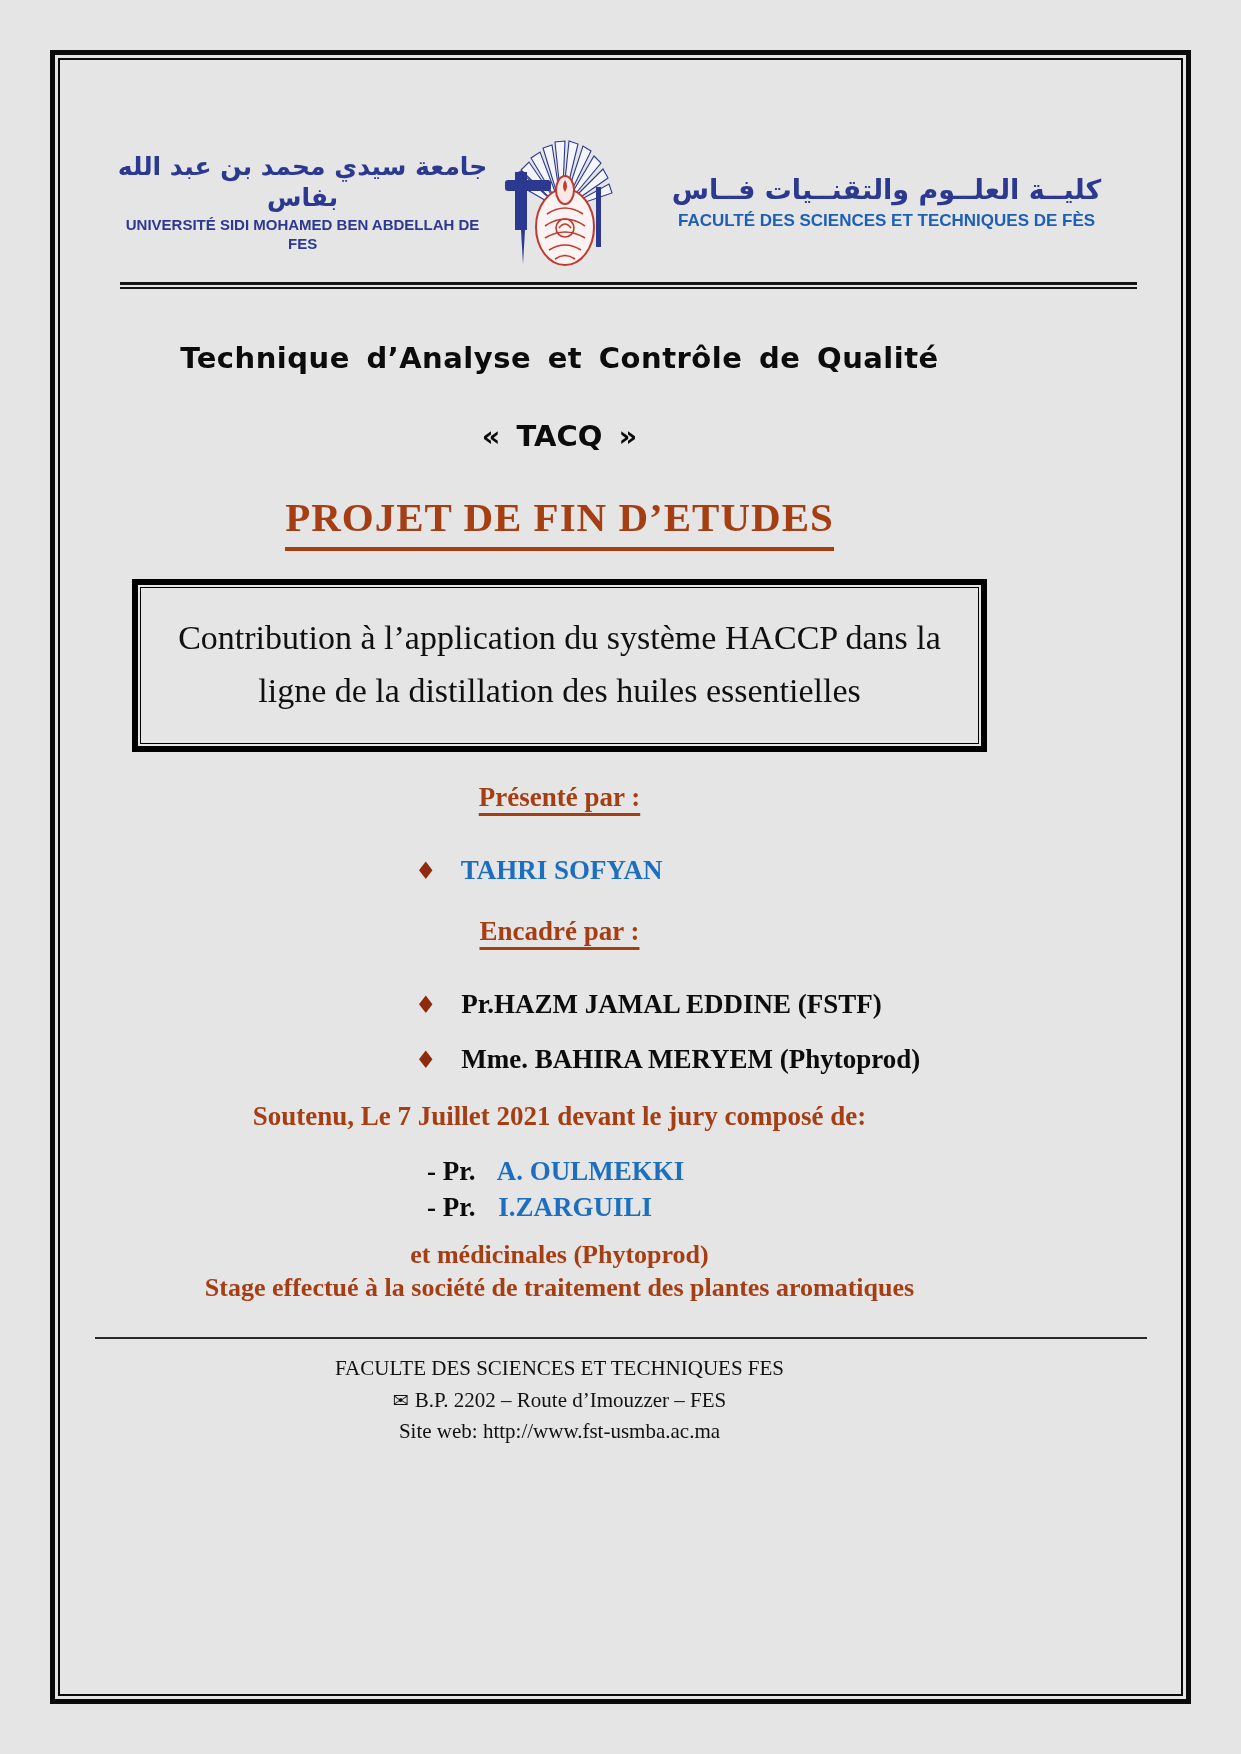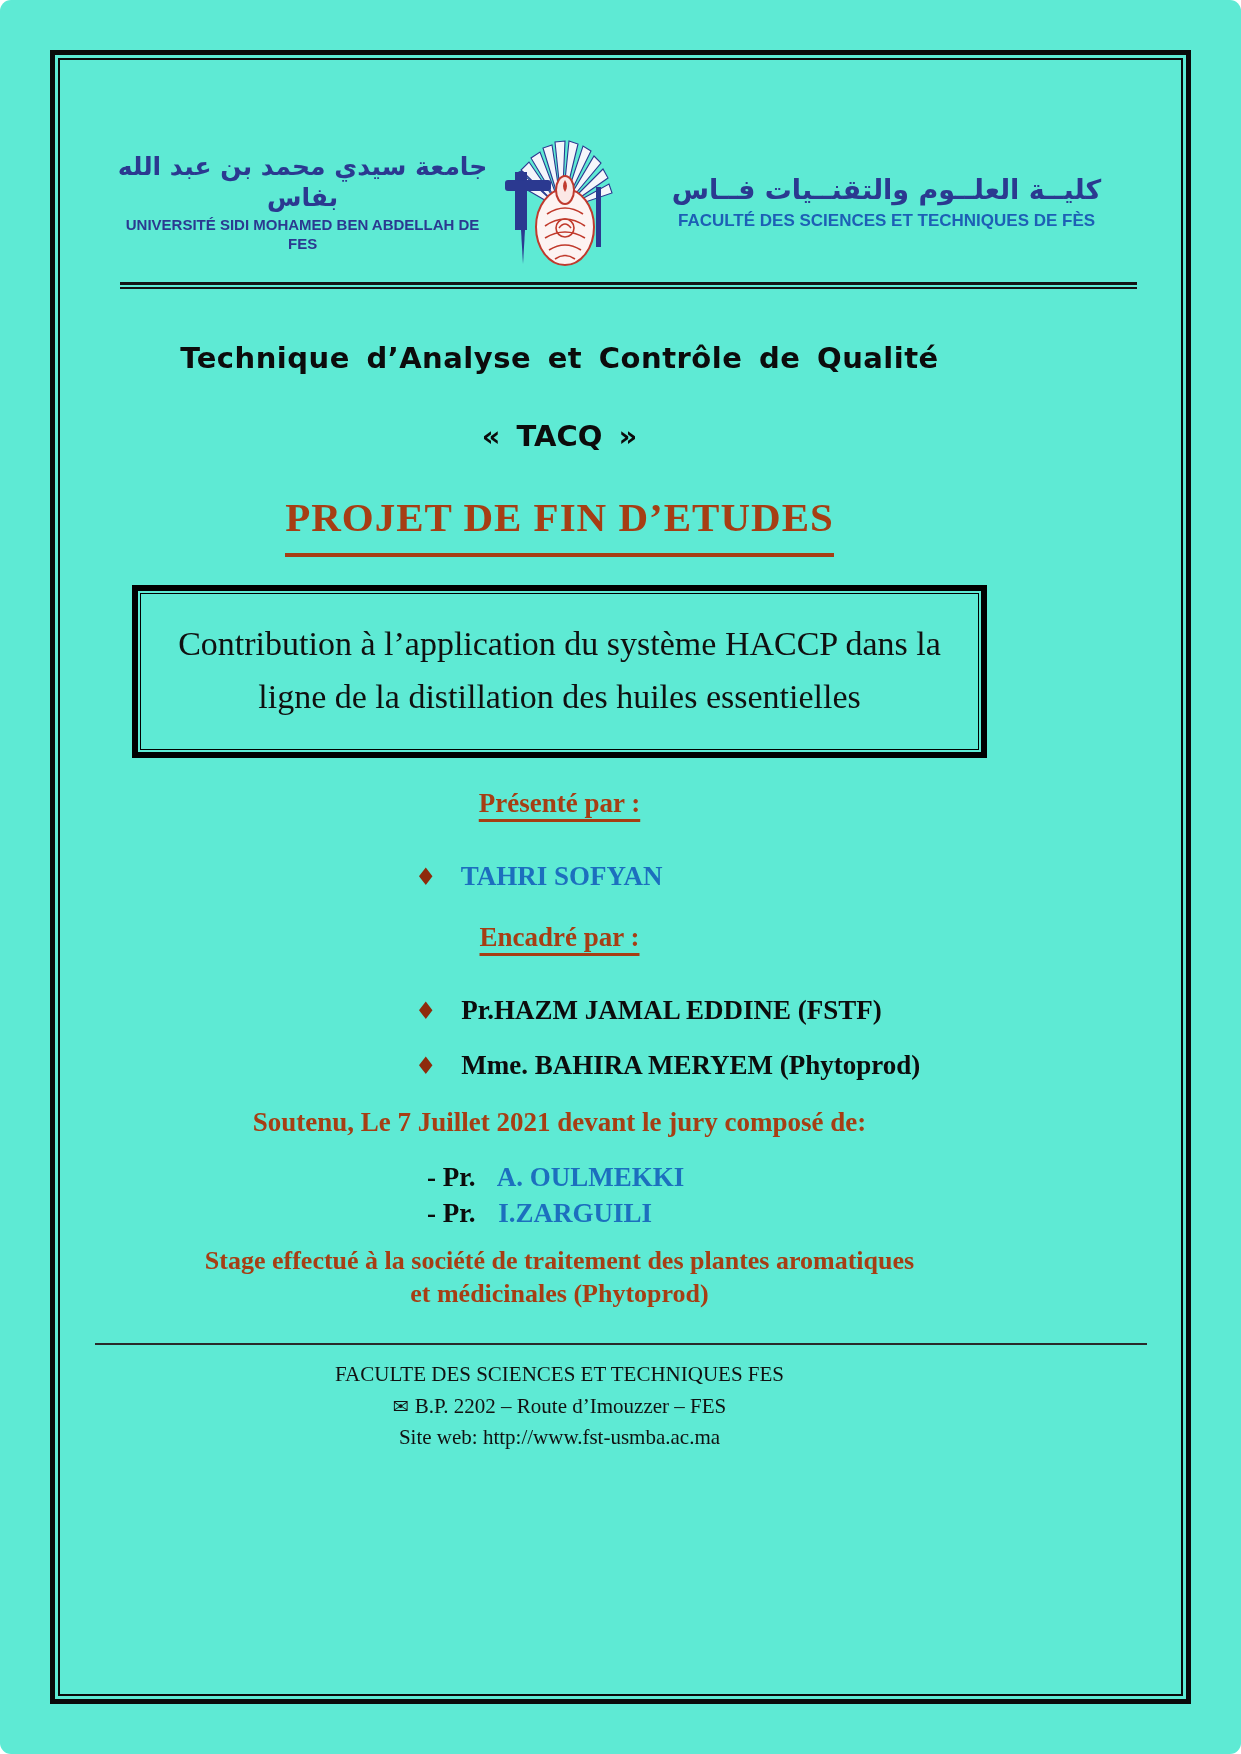--- a/index.html
+++ b/index.html
@@ -1,22 +1,21 @@
 <!DOCTYPE html>
 <html><head>
 <meta charset="utf-8">
 <style>
   html,body{margin:0;padding:0;background:#ffffff;}
   .page{
     position:relative;
     width:1241px;height:1754px;
-    background:#5eead4;
+    background:#e5e5e5;
     font-family:"Liberation Serif", serif;
     overflow:hidden;
-    border-radius:11px;
   }
   
   .frame-outer{
     position:absolute; inset:50px;
     border:5px solid #0a0a0a;
   }
   .frame-inner{
     position:absolute; inset:3px;
     border:2px solid #0a0a0a;
     overflow:hidden;
@@ -67,21 +66,21 @@
     word-spacing:6px;
   }
   .t-project{
     margin-top:40px;
   }
   .t-project span{
     display:inline-block;
     font-size:41px;font-weight:bold;color:#a63e14;
     letter-spacing:1px;
     border-bottom:4px solid #a63e14;
-    padding-bottom:12px;
+    padding-bottom:6px;
   }
   
   .subject-outer{
     margin-top:28px;
     border:2px solid #000;
     padding:0;
   }
   .subject-mid{
     border:4px solid #000;
     padding:2px;
@@ -256,22 +255,22 @@
             <span class="jury-prefix">- Pr.</span>
             <span class="jury-name name-blue">A. OULMEKKI</span>
           </div>
           <div class="jury-row">
             <span class="jury-prefix">- Pr.</span>
             <span class="jury-name name-blue">I.ZARGUILI</span>
           </div>
         </div>
 
         <div class="internship">
+          <div>et médicinales (Phytoprod)</div>
           <div>Stage effectué à la société de traitement des plantes aromatiques</div>
-          <div>et médicinales (Phytoprod)</div>
         </div>
 
       </div>
 
       <div class="footer-rule"></div>
       <div class="footer">
         <div>FACULTE DES SCIENCES ET TECHNIQUES FES</div>
         <div>
           <span class="f-icon">✉</span><span>B.P. 2202 – Route d’Imouzzer – FES</span>
         </div>

